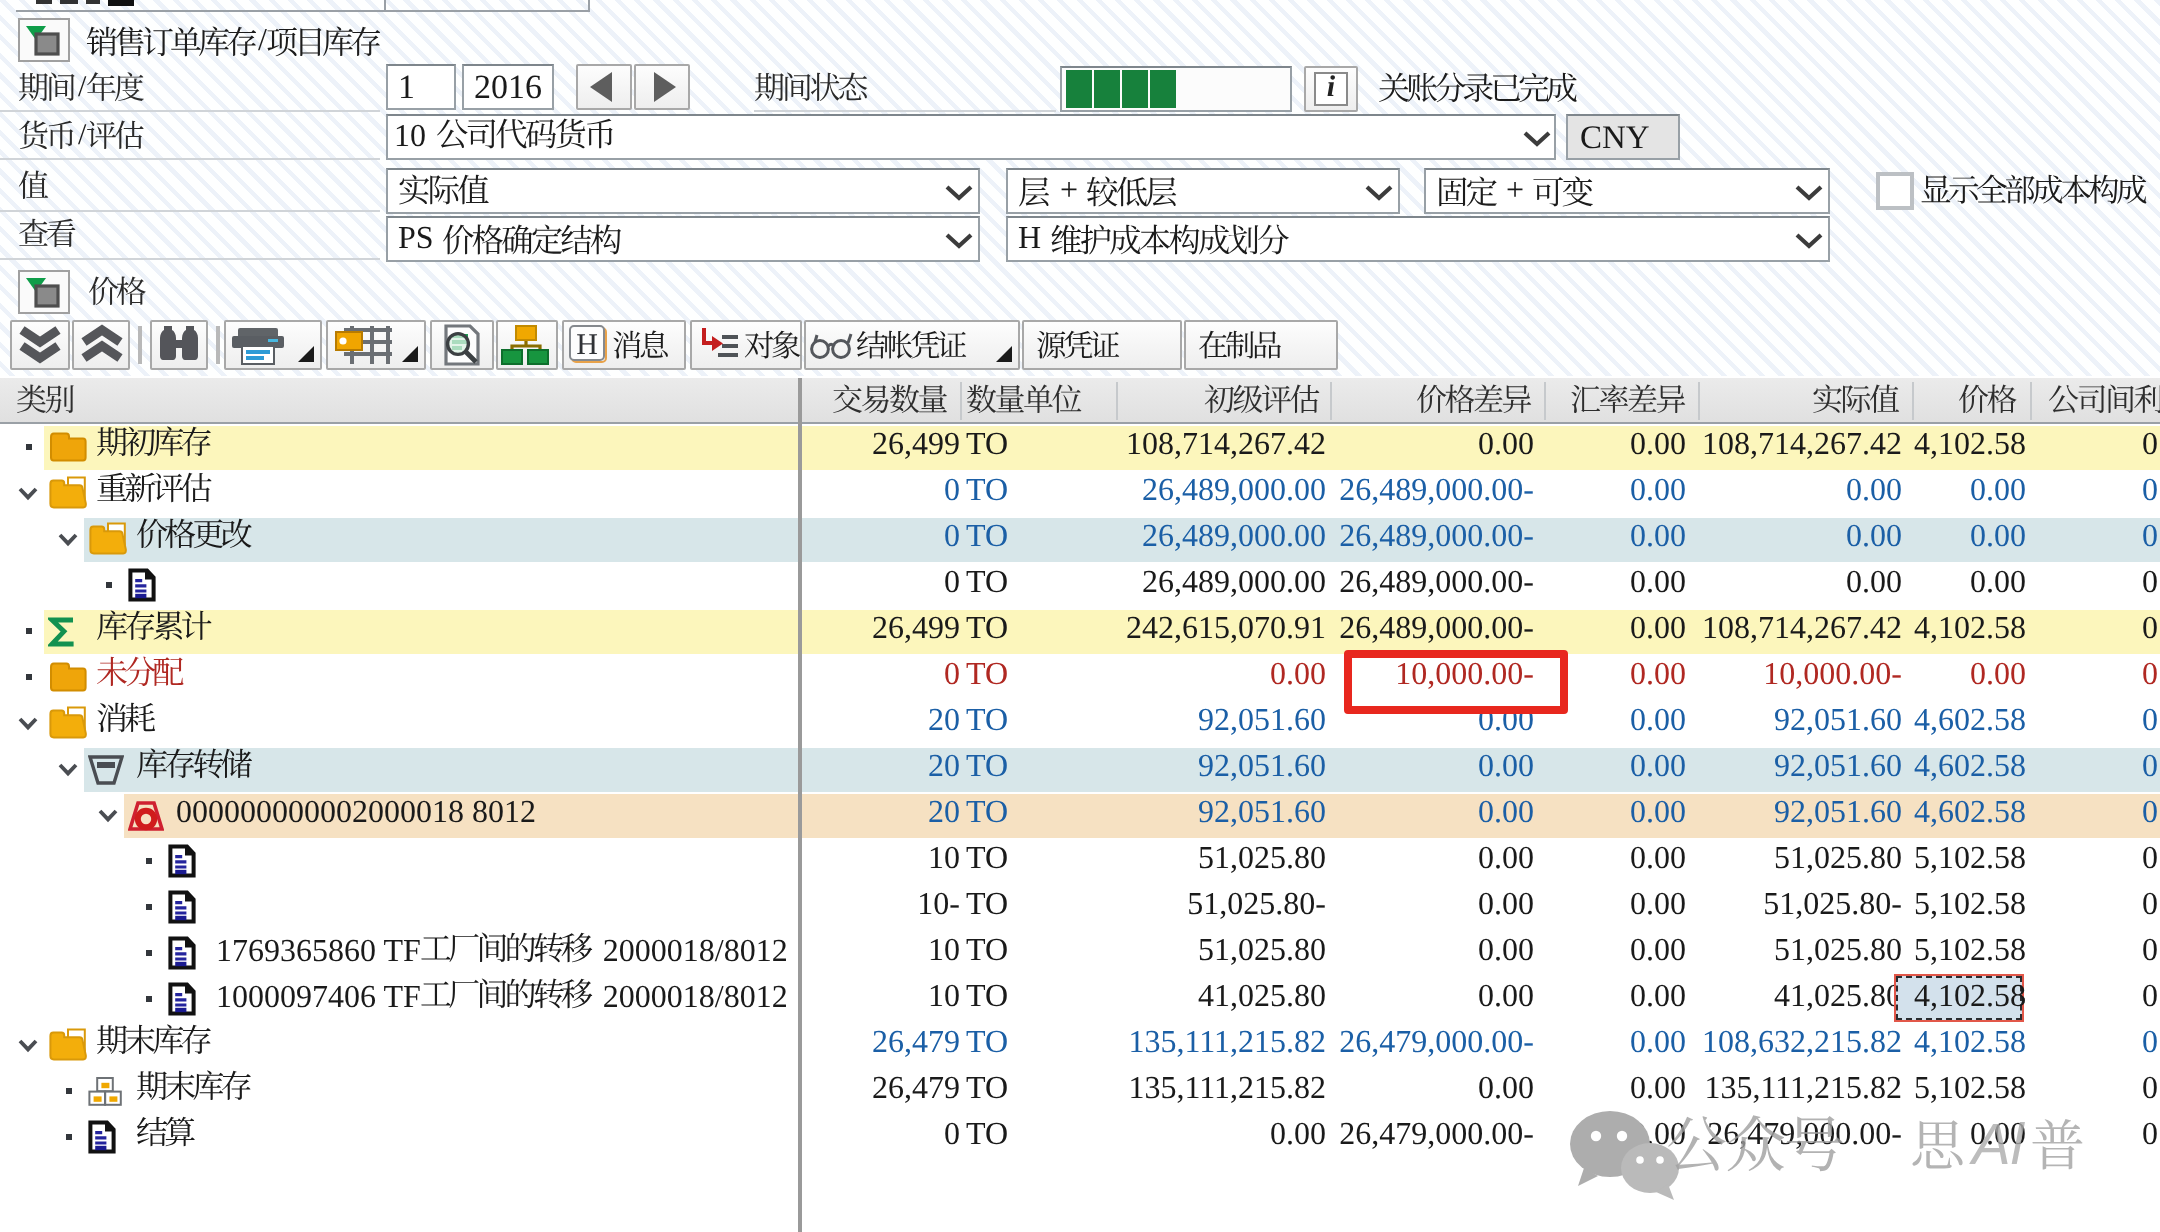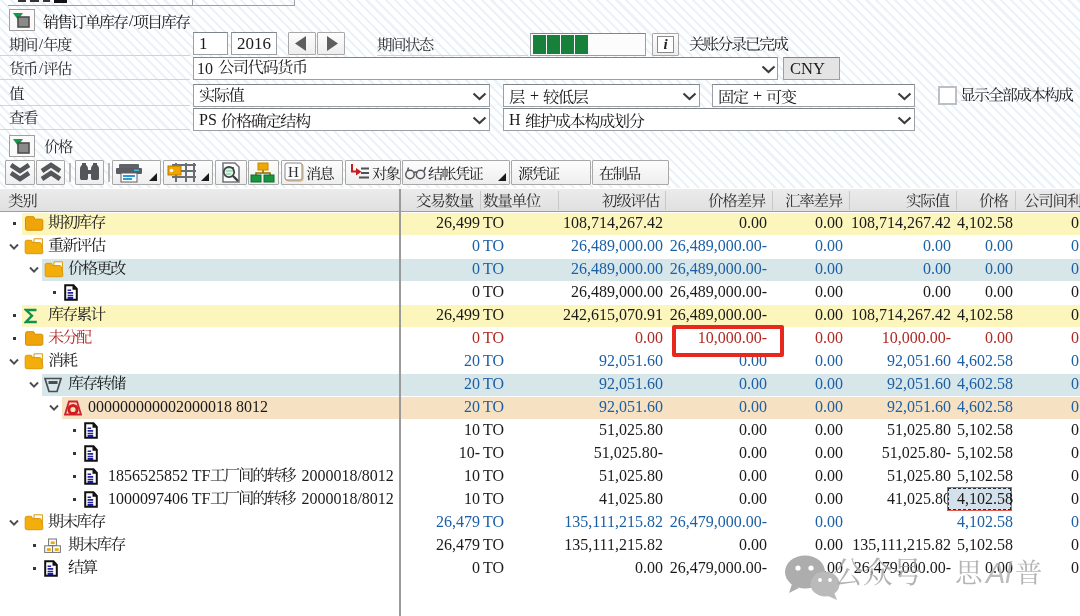--- a/index.html
+++ b/index.html
@@ -645,21 +645,21 @@
 <div class="ab" style="left:879px;top:443px;width:200px;text-align:right;line-height:19px"><span class="num" style="color:#1a1a1a">0</span></div>
 <div class="ab" style="left:73px;top:475px;width:3px;height:3px;background:#33373c"></div>
 <div class="ab" style="left:84px;top:468px;"><svg width="14" height="17" viewBox="0 0 14 17">
         <path d="M1.2 1.2h8.3l3.3 3.6v11H1.2z" fill="#fff" stroke="#111" stroke-width="2"></path>
         <path d="M8.5 1l4.5 4.7h-4.5z" fill="#111"></path>
         <g stroke="#24249d" stroke-width="1.6">
           <path d="M3.6 6.3h3.5M3.6 8.9h5.6M3.6 11.5h5.6"></path>
         </g>
         <path d="M3.6 14h5.6" stroke="#1b1b91" stroke-width="2.2"></path>
       </svg></div>
-<div class="ab" style="left:108px;top:466px;line-height:19px;white-space:pre"><span class="num" style="color:#1a1a1a">1856525852 TF</span><svg class="cj" width="87" height="17" style="vertical-align:-2.5px;" viewBox="0 0 87 17">
+<div class="ab" style="left:108px;top:466px;line-height:19px;white-space:pre"><span class="num" style="color:#1a1a1a">1769365860 TF</span><svg class="cj" width="87" height="17" style="vertical-align:-2.5px;" viewBox="0 0 87 17">
         <g fill="#1a1a1a" transform="translate(0,13.8) scale(0.01600,-0.01600)">
           <use href="#g5de5"></use>
           <use href="#g5382" x="881"></use>
           <use href="#g95f4" x="1762"></use>
           <use href="#g7684" x="2644"></use>
           <use href="#g8f6c" x="3525"></use>
           <use href="#g79fb" x="4406"></use>
         </g>
       </svg><span class="num" style="color:#1a1a1a"> 2000018/8012</span></div>
 <div class="ab" style="left:280px;top:466px;width:200px;text-align:right;line-height:19px"><span class="num" style="color:#1a1a1a">10</span></div>
@@ -710,20 +710,21 @@
           <use href="#g672b" x="881"></use>
           <use href="#g5e93" x="1762"></use>
           <use href="#g5b58" x="2644"></use>
         </g>
       </svg></div>
 <div class="ab" style="left:280px;top:512px;width:200px;text-align:right;line-height:19px"><span class="num" style="color:#1b5fa6">26,479</span></div>
 <div class="ab" style="left:483px;top:512px;line-height:19px"><span class="num" style="color:#1b5fa6">TO</span></div>
 <div class="ab" style="left:463px;top:512px;width:200px;text-align:right;line-height:19px"><span class="num" style="color:#1b5fa6">135,111,215.82</span></div>
 <div class="ab" style="left:567px;top:512px;width:200px;text-align:right;line-height:19px"><span class="num" style="color:#1b5fa6">26,479,000.00-</span></div>
 <div class="ab" style="left:643px;top:512px;width:200px;text-align:right;line-height:19px"><span class="num" style="color:#1b5fa6">0.00</span></div>
+<div class="ab" style="left:751px;top:512px;width:200px;text-align:right;line-height:19px"><span class="num" style="color:#1b5fa6">108,632,215.82</span></div>
 <div class="ab" style="left:813px;top:512px;width:200px;text-align:right;line-height:19px"><span class="num" style="color:#1b5fa6">4,102.58</span></div>
 <div class="ab" style="left:879px;top:512px;width:200px;text-align:right;line-height:19px"><span class="num" style="color:#1b5fa6">0</span></div>
 <div class="ab" style="left:33px;top:544px;width:3px;height:3px;background:#33373c"></div>
 <div class="ab" style="left:44px;top:538px;"><svg width="17" height="16" viewBox="0 0 17 16">
         <g stroke="#6e7276" fill="#fff">
           <rect x="4.6" y="1" width="7.8" height="6.6"></rect>
           <rect x="0.7" y="7.8" width="7.8" height="6.6"></rect>
           <rect x="8.6" y="7.8" width="7.8" height="6.6"></rect>
         </g>
         <g fill="#f0a800">

